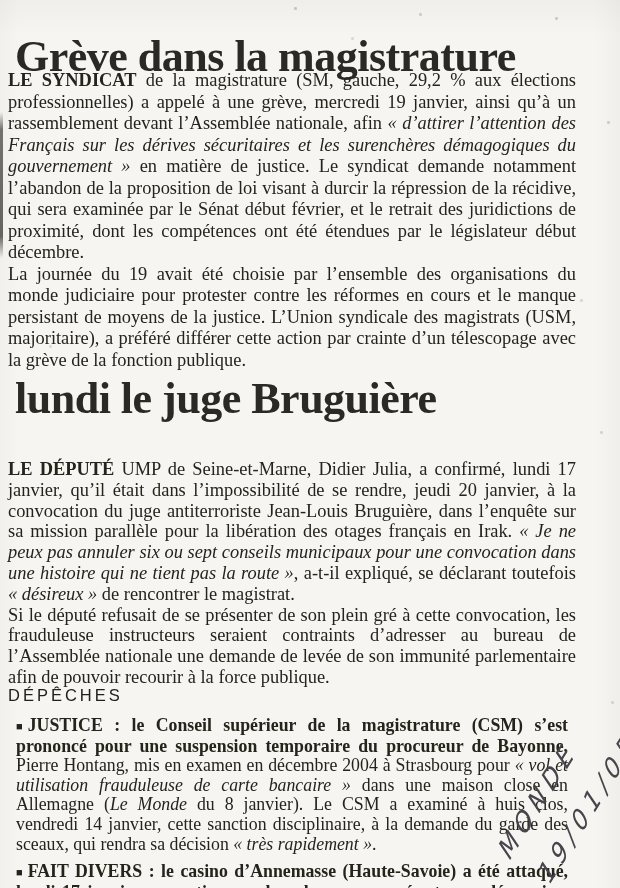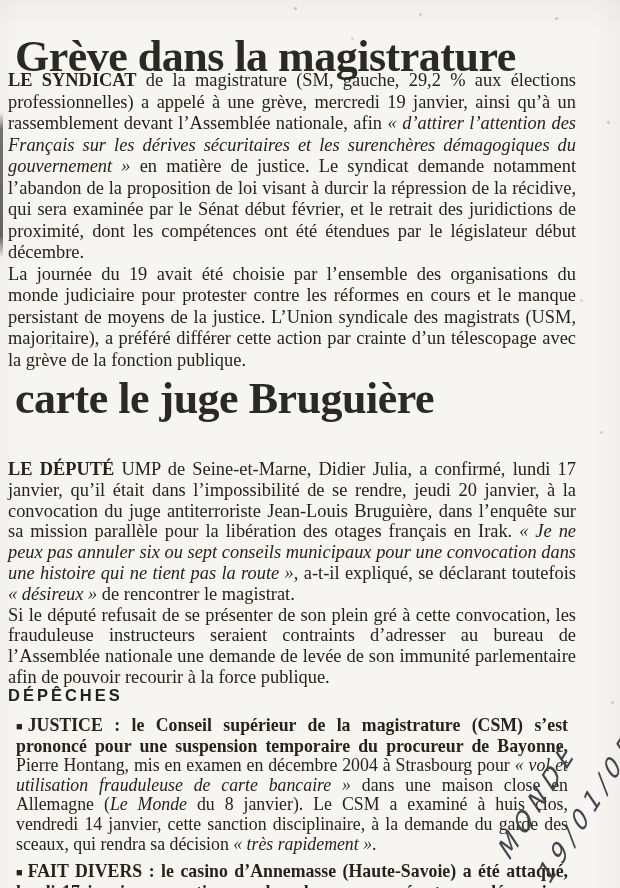--- a/index.html
+++ b/index.html
@@ -29,21 +29,21 @@
   }
   .body-1{top:70px;}
   .body-2{top:459px;line-height:20.8px;}
   .bodytext p{margin:0;padding:0;}
   .run-r{font-style:normal;font-weight:normal;}
   .run-b{font-weight:bold;}
   .run-i{font-style:italic;}
   .depeches-header{
     position:absolute;left:8px;top:686px;
     font-family:"Liberation Sans","DejaVu Sans",sans-serif;
-    font-size:16.5px;font-weight:bold;letter-spacing:3px;
+    font-size:16.5px;font-weight:normal;letter-spacing:3px;
     color:#21201c;
   }
   .depeches-body{
     position:absolute;left:8px;top:708px;width:568px;
     font-size:17.8px;line-height:19.6px;
     text-align:justify;color:#26231b;
   }
   .depeche-item{margin:8px;padding:0;}
   .bullet{
     display:inline-block;
@@ -98,21 +98,21 @@
   <div class="scan-edge"></div>
 
   <h1 class="headline headline-1">Grève dans la magistrature</h1>
 
   <div class="bodytext body-1">
     <p><span class="run-b">LE SYNDICAT</span><span class="run-r"> de la magistrature (SM, gauche, 29,2 % aux élections professionnelles) a appelé à une grève, mercredi 19 janvier, ainsi qu’à un rassemblement devant l’Assemblée nationale, afin </span><span class="run-i">« d’attirer l’attention des Français sur les dérives sécuritaires et les surenchères démagogiques du gouvernement »</span><span class="run-r"> en matière de justice. Le syndicat demande notamment l’abandon de la proposition de loi visant à durcir la répression de la récidive, qui sera examinée par le Sénat début février, et le retrait des juridictions de proximité, dont les compétences ont été étendues par le législateur début décembre.</span></p>
     <p><span class="run-r">La journée du 19 avait été choisie par l’ensemble des organisations du monde judiciaire pour protester contre les réformes en cours et le manque persistant de moyens de la justice. L’Union syndicale des magistrats (USM, majoritaire), a préféré différer cette action par crainte d’un télescopage avec la grève de la fonction publique.</span></p>
   </div>
 
   <h1 class="headline headline-2">
-    <div>carte le juge Bruguière</div>
+    <div>lundi le juge Bruguière</div>
   </h1>
 
   <div class="bodytext body-2">
     <p><span class="run-b">LE DÉPUTÉ</span><span class="run-r"> UMP de Seine-et-Marne, Didier Julia, a confirmé, lundi 17 janvier, qu’il était dans l’impossibilité de se rendre, jeudi 20 janvier, à la convocation du juge antiterroriste Jean-Louis Bruguière, dans l’enquête sur sa mission parallèle pour la libération des otages français en Irak. </span><span class="run-i">« Je ne peux pas annuler six ou sept conseils municipaux pour une convocation dans une histoire qui ne tient pas la route »</span><span class="run-r">, a-t-il expliqué, se déclarant toutefois </span><span class="run-i">« désireux »</span><span class="run-r"> de rencontrer le magistrat.</span></p>
     <p><span class="run-r">Si le député refusait de se présenter de son plein gré à cette convocation, les frauduleuse instructeurs seraient contraints d’adresser au bureau de l’Assemblée nationale une demande de levée de son immunité parlementaire afin de pouvoir recourir à la force publique.</span></p>
   </div>
 
   <div class="depeches-header">DÉPÊCHES</div>
 
   <div class="depeches-body">

